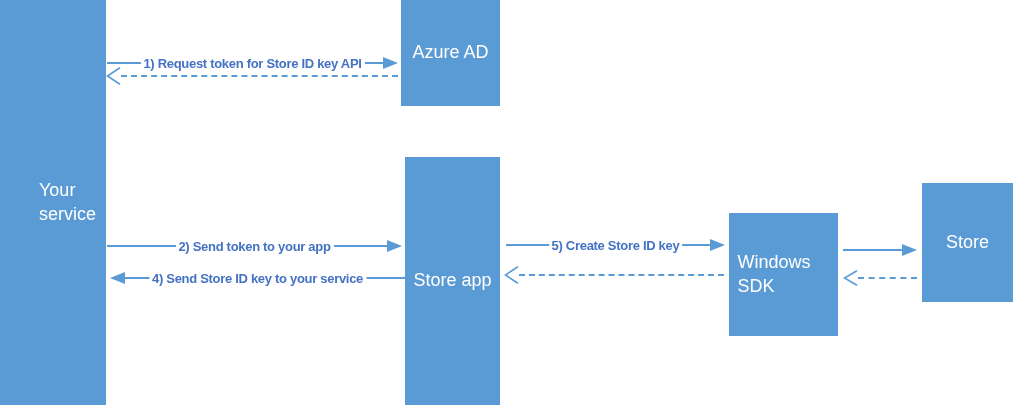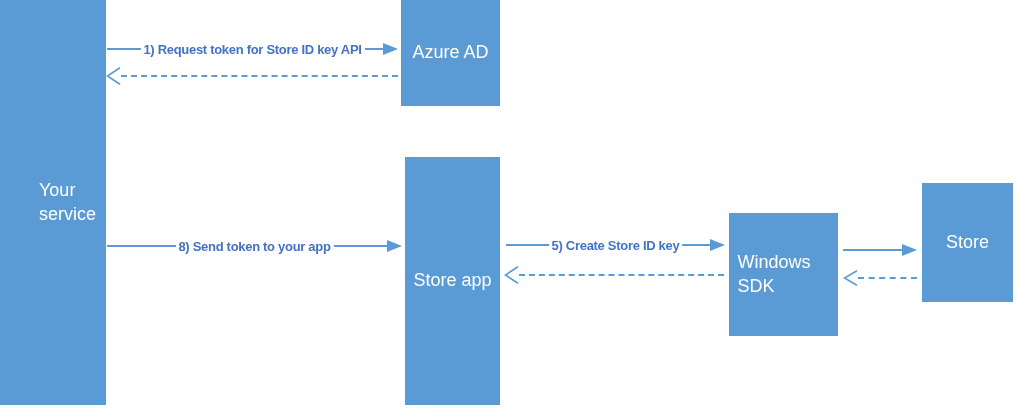--- a/index.html
+++ b/index.html
@@ -78,21 +78,21 @@
     transform: translate(-50%, -50%);
     background: var(--background);
     padding: 0 3px;
     font-weight: bold;
     font-size: 13px;
     letter-spacing: -0.3px;
     white-space: nowrap;
     color: var(--label-text);
   }
 
-  .a1 { left: 107px; top: 39px;  width: 291px; text-align: right; }
+  .a1 { left: 107px; top: 53px;  width: 291px; text-align: right; }
   .a2 { left: 106px; top: 66px;  width: 292px; }
   .a3 { left: 107px; top: 236px; width: 295px; }
   .a4 { left: 110px; top: 268px; width: 295px; }
   .a5 { left: 506px; top: 235px; width: 219px; }
   .a6 { left: 504px; top: 265px; width: 220px; }
   .a7 { left: 843px; top: 240px; width: 74px;  }
   .a8 { left: 843px; top: 268px; width: 74px;  }
 </style>
 </head>
 <body>
@@ -126,23 +126,28 @@
       <svg width="15" height="20" viewBox="0 0 15 20">
           <polyline points="13.5,2 1.5,10 13.5,18"></polyline>
         </svg>
     </span>
     <div class="shaft dashed"></div>
   </div>
 
   <div class="arrow a3">
     <div class="shaft"></div>
     <div class="head-right"></div>
-    <span class="edge-label">8) Send token to your app</span>
+    <span class="edge-label">2) Send token to your app</span>
   </div>
 
+  <div class="arrow a4">
+    <div class="head-left"></div>
+    <div class="shaft"></div>
+    <span class="edge-label">4) Send Store ID key to your service</span>
+  </div>
 
   <div class="arrow a5">
     <div class="shaft"></div>
     <div class="head-right"></div>
     <span class="edge-label">5) Create Store ID key</span>
   </div>
 
   <div class="arrow a6">
     <span class="chevron">
       <svg width="15" height="20" viewBox="0 0 15 20">

